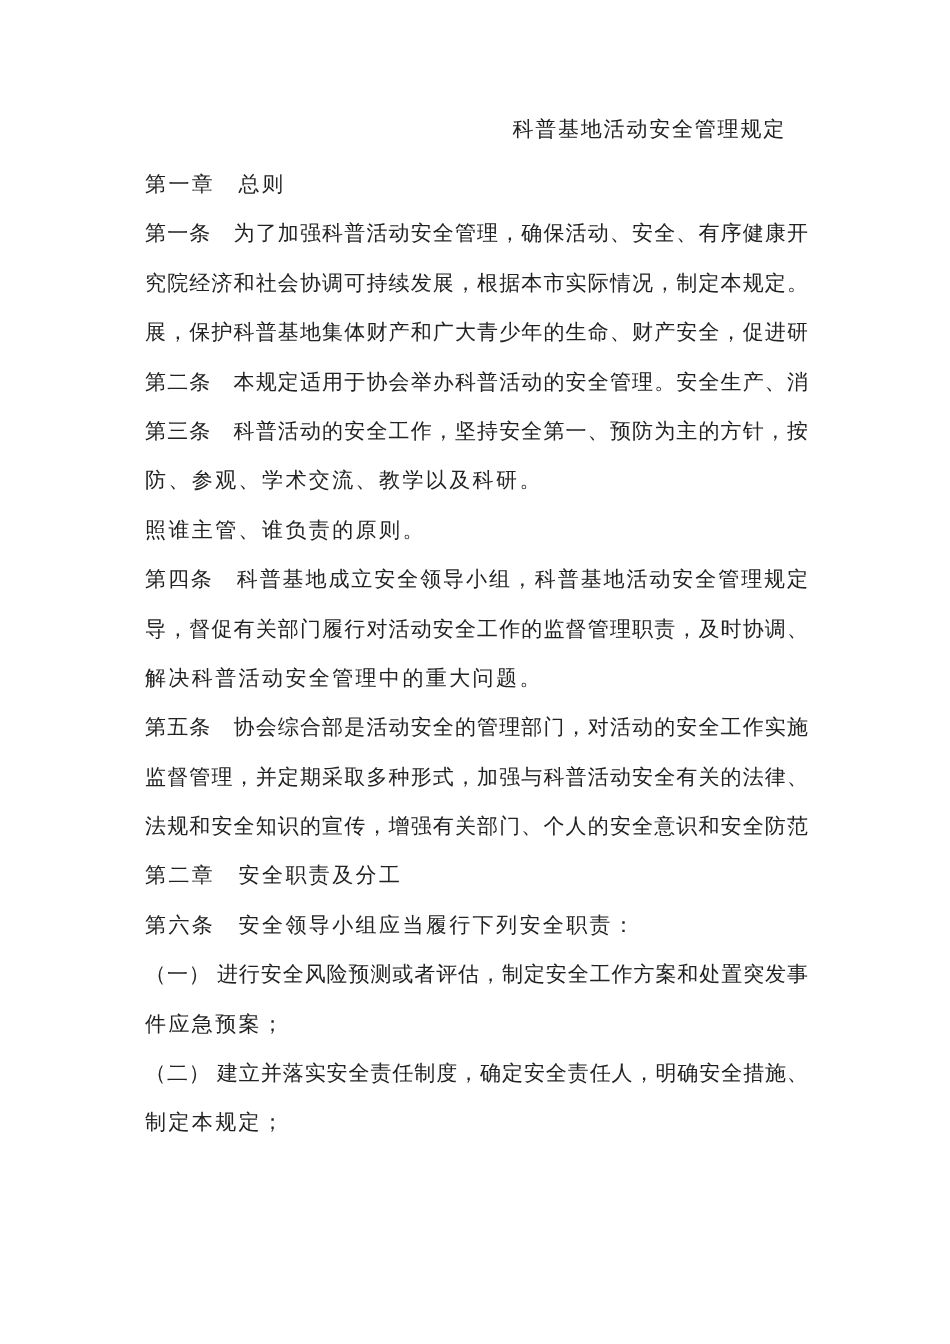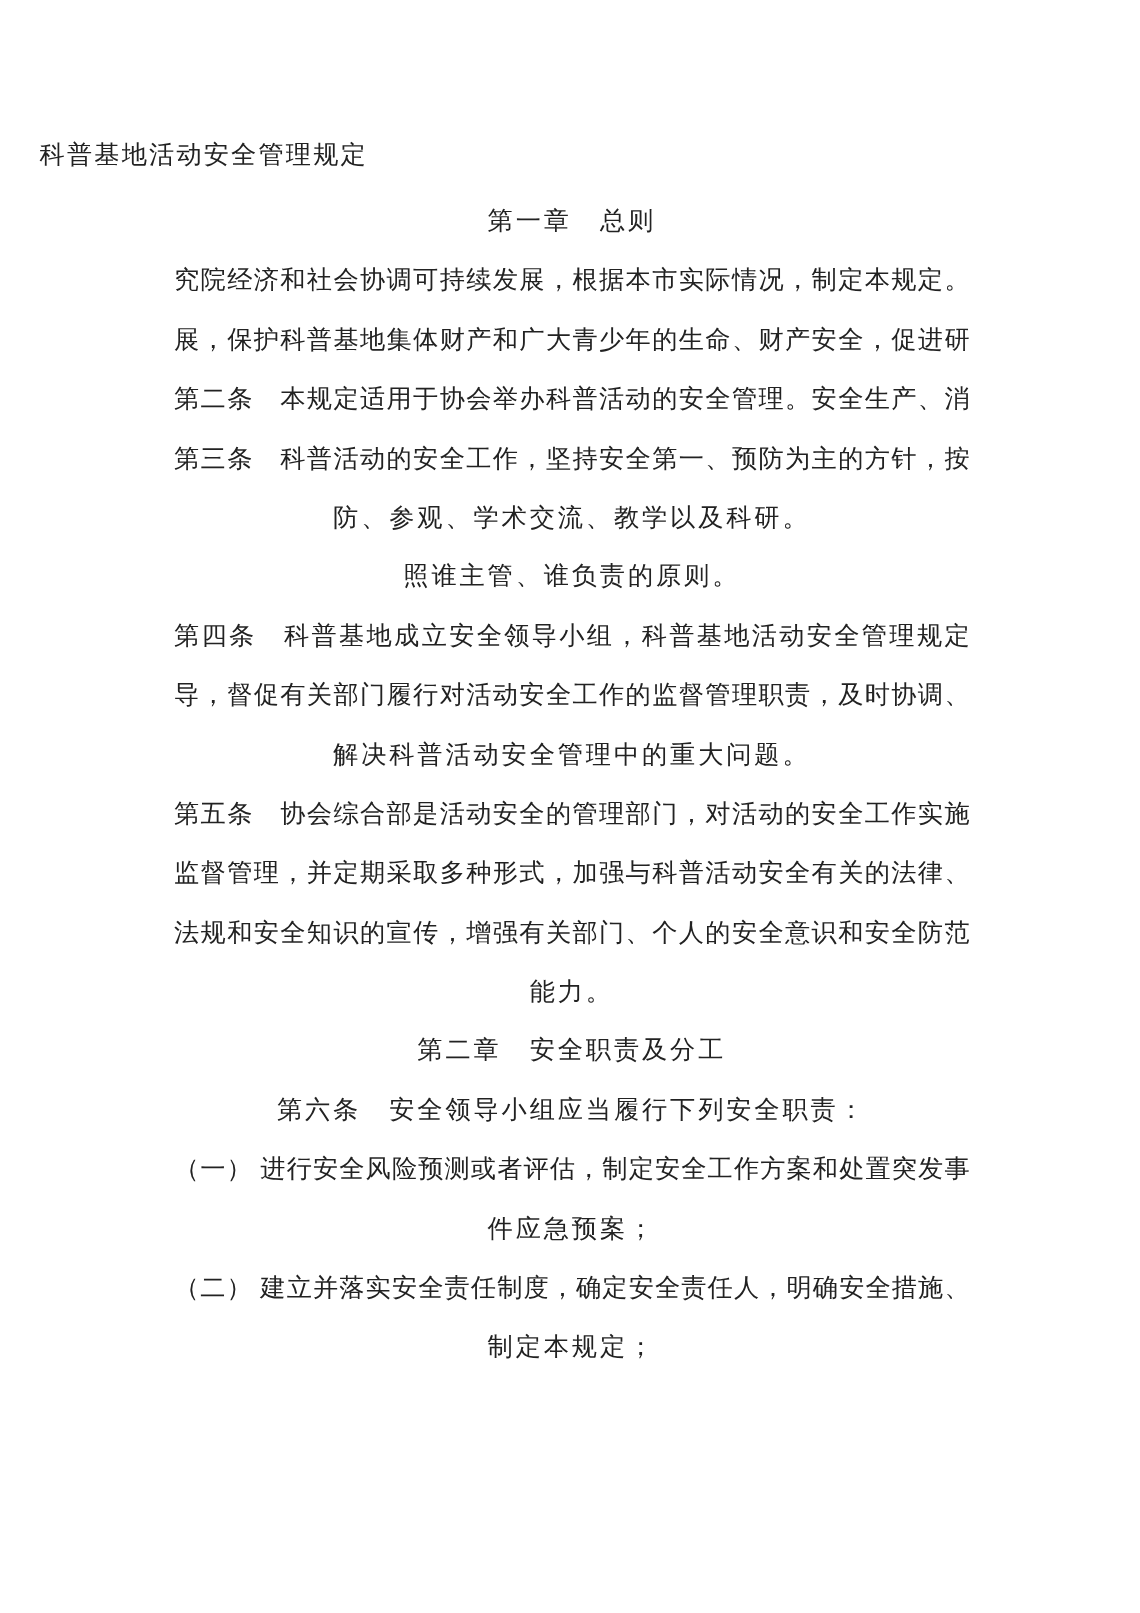--- a/index.html
+++ b/index.html
@@ -15,73 +15,71 @@
     overflow: hidden;
     font-family: "Liberation Serif", serif;
     color: #222222;
   }
   .doc-title {
     position: absolute;
     top: 114px;
     left: 0;
     width: 786px;
     margin: 0;
-    text-align: left;
+    text-align: right;
     font-size: 21px;
     font-weight: 400;
     letter-spacing: 1.8px;
     line-height: 30px;
     white-space: nowrap;
-    padding-left: 33px;
   }
   .doc-body {
     position: absolute;
     top: 160px;
     left: 145px;
     width: 663px;
   }
   .line {
     height: 49.4px;
     line-height: 49.4px;
     font-size: 21px;
     font-weight: 400;
     letter-spacing: 2.4px;
     white-space: nowrap;
     overflow: visible;
-    text-align: center;
   }
   .line.j {
     white-space: normal;
     letter-spacing: 0;
     text-align: justify;
     text-align-last: justify;
     text-justify: inter-character;
     overflow: hidden;
   }
 </style>
 </head>
 <body>
 
 <div class="page">
   <h1 class="doc-title">科普基地活动安全管理规定</h1>
   <div class="doc-body">
       <div class="line">第一章　总则</div>
+      <div class="line j">第一条　为了加强科普活动安全管理，确保活动、安全、有序健康开</div>
       <div class="line j">究院经济和社会协调可持续发展，根据本市实际情况，制定本规定。</div>
       <div class="line j">展，保护科普基地集体财产和广大青少年的生命、财产安全，促进研</div>
       <div class="line j">第二条　本规定适用于协会举办科普活动的安全管理。安全生产、消</div>
       <div class="line j">第三条　科普活动的安全工作，坚持安全第一、预防为主的方针，按</div>
       <div class="line">防、参观、学术交流、教学以及科研。</div>
       <div class="line">照谁主管、谁负责的原则。</div>
       <div class="line j">第四条　科普基地成立安全领导小组，科普基地活动安全管理规定</div>
       <div class="line j">导，督促有关部门履行对活动安全工作的监督管理职责，及时协调、</div>
       <div class="line">解决科普活动安全管理中的重大问题。</div>
       <div class="line j">第五条　协会综合部是活动安全的管理部门，对活动的安全工作实施</div>
       <div class="line j">监督管理，并定期采取多种形式，加强与科普活动安全有关的法律、</div>
       <div class="line j">法规和安全知识的宣传，增强有关部门、个人的安全意识和安全防范</div>
-      <div class="line">能力。</div>
       <div class="line">第二章　安全职责及分工</div>
       <div class="line">第六条　安全领导小组应当履行下列安全职责：</div>
       <div class="line j">（一） 进行安全风险预测或者评估，制定安全工作方案和处置突发事</div>
       <div class="line">件应急预案；</div>
       <div class="line j">（二） 建立并落实安全责任制度，确定安全责任人，明确安全措施、</div>
       <div class="line">制定本规定；</div>
     </div>
 </div>
 
 </body></html>

